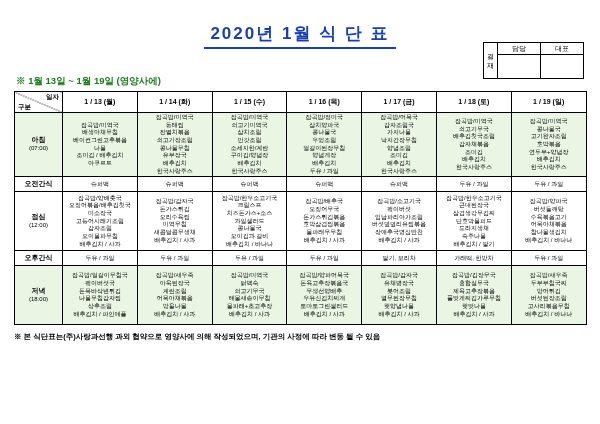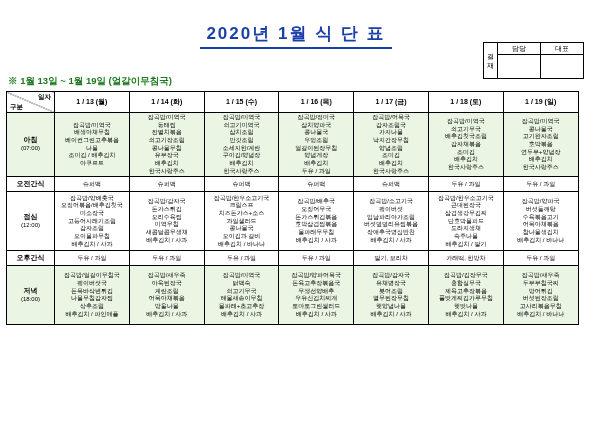--- a/index.html
+++ b/index.html
@@ -12,21 +12,21 @@
     height: 424px;
     font-family: "Liberation Sans", sans-serif;
     color: #000000;
     overflow: hidden;
   }
   .page {
     position: relative;
     width: 600px;
     height: 424px;
     box-sizing: border-box;
-    padding: 10px 14px 6px 6px;
+    padding: 10px 14px 6px 14px;
   }
 
   
   .title-row {
     text-align: center;
     margin-top: 12px;
     margin-bottom: 6px;
   }
   .title {
     display: inline-block;
@@ -171,21 +171,21 @@
       <td class="head-cell">담당</td>
       <td class="head-cell">대표</td>
     </tr>
     <tr>
       <td class="sign-cell"></td>
       <td class="sign-cell"></td>
     </tr>
   </tbody>
     </table>
 
-  <div class="period">※ 1월 13일 ~ 1월 19일 (얼갈이무침국)</div>
+  <div class="period">※ 1월 13일 ~ 1월 19일 (영양사에)</div>
 
   <table class="menu">
     <colgroup>
       <col style="width:48px">
       <col style="width:74.8px">
         <col style="width:74.8px">
         <col style="width:74.8px">
       <col style="width:74.8px">
         <col style="width:74.8px">
         <col style="width:74.8px">
@@ -414,15 +414,16 @@
             <span class="line">방어튀김</span>
             <span class="line">버섯된장조림</span>
             <span class="line">고사리볶음무침</span>
             <span class="line">배추김치 / 바나나</span>
           </td>
         </tr>
       </tbody>
   </table>
 
   <div class="notes">
+    <div class="n1">※ 본 식단표는(주)사랑과선행 과외 협약으로 영양사에 의해 작성되었으며, 기관의 사정에 따라 변동 될 수 있음</div>
   </div>
 
 </div>
 
 </body></html>

